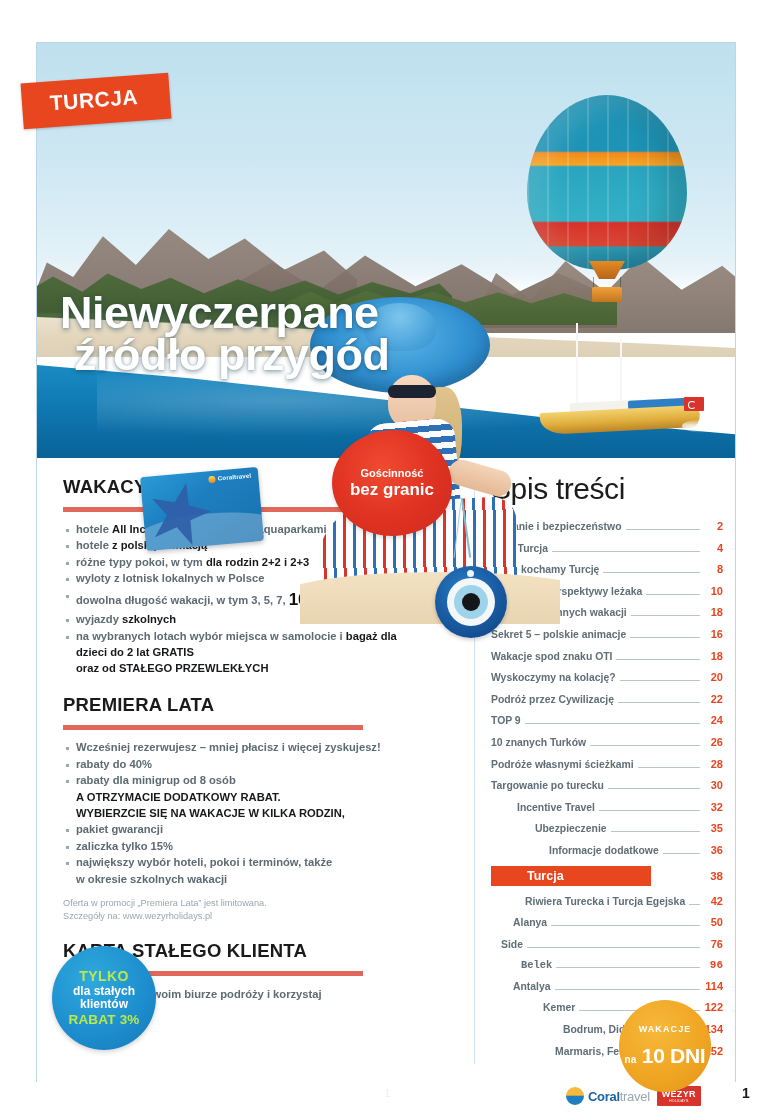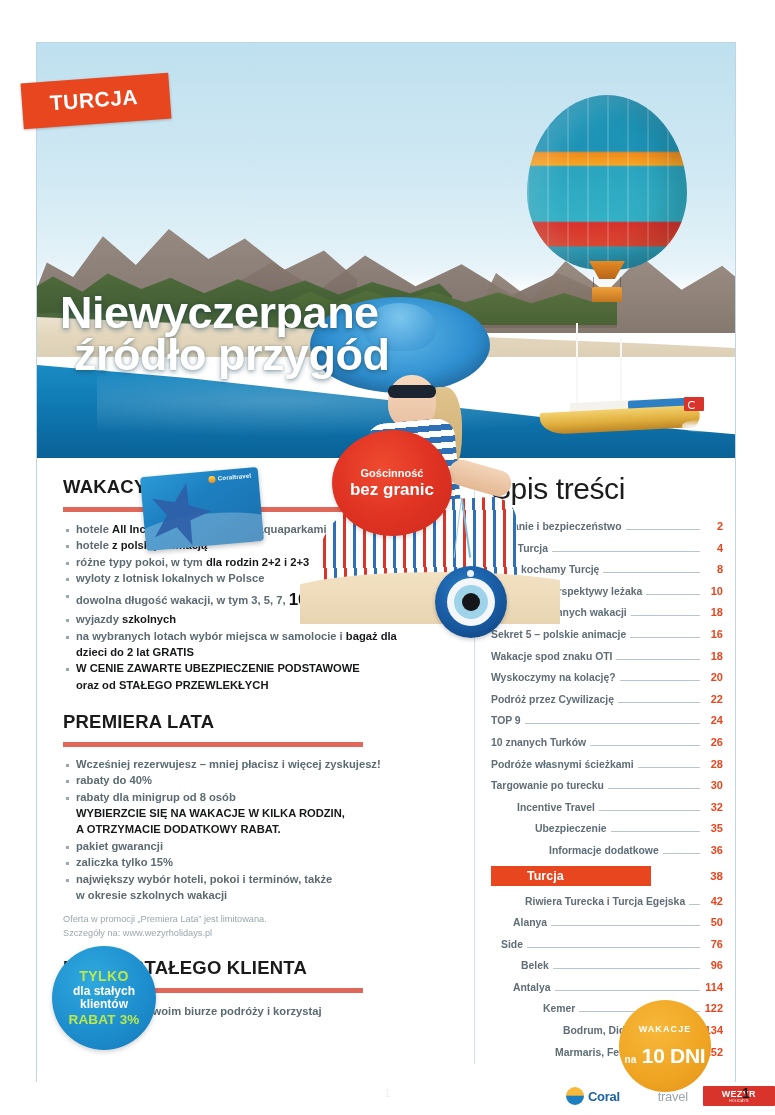--- a/index.html
+++ b/index.html
@@ -434,21 +434,21 @@
   .toc-row .pg {
     flex: 0 0 auto; color: #e8461e; font-weight: bold; font-size: 11px;
     min-width: 20px; text-align: right;
   }
   .toc-row.ind1 { padding-left: 26px; }
   .toc-row.ind2 { padding-left: 44px; }
   .toc-row.ind3 { padding-left: 58px; }
   .toc-row.ind4 { padding-left: 34px; }
   .toc-row.ind5 { padding-left: 22px; }
   .toc-row.ind6 { padding-left: 10px; }
-  .toc-row.ind7 { padding-left: 30px; }
+  .toc-row.ind7 { padding-left: 30px; font-family: Liberation Mono, monospace; }
   .toc-row.ind8 { padding-left: 52px; }
   .toc-row.ind9 { padding-left: 72px; }
   .toc-row.ind10 { padding-left: 64px; }
 
   .toc-row.highlight { margin-bottom: 9px; }
   .toc-row.highlight .bar {
     background: #e8461e; color: #fff; font-size: 12.5px; font-weight: bold;
     padding: 3px 10px 3px 36px; display: inline-block; min-width: 160px;
   }
   .toc-row.highlight .spacer { flex: 1 1 auto; }
@@ -465,26 +465,25 @@
   }
   .logo-coral { display: flex; align-items: center; gap: 4px; }
   .logo-coral .globe {
     width: 18px; height: 18px; border-radius: 50%;
     background: linear-gradient(180deg,#f6b93b 0%, #f6b93b 45%, #1e7fc0 52%, #1e7fc0 100%);
   }
   .logo-coral .ct {
     font-size: 13px; letter-spacing: -.3px;
   }
   .logo-coral .ct b { color: #1b63a5; }
-  .logo-coral .ct i { color: #9aa7ae; font-style: normal; padding-left: 38px; }
+  .logo-coral .ct i { color: #9aa7ae; font-style: normal; }
   .logo-wezyr {
     background: #d8342c; color: #fff; font-size: 9px; font-weight: bold;
-    padding: 3px 19px; letter-spacing: .3px; border-radius: 1px;
+    padding: 3px 5px; letter-spacing: .3px; border-radius: 1px;
     position: relative;
-    margin-left: 8px;
   }
   .logo-wezyr .sub {
     display: block; font-size: 3.6px; font-weight: normal; letter-spacing: .2px;
     text-align: center;
   }
   .footer-pagenum {
     position: absolute; left: 742px; top: 1085px;
     font-size: 14px; font-weight: bold; color: #1a1a1a;
   }
 </style>
@@ -543,34 +542,33 @@
         <div class="rule"></div>
         <ul class="bullets" id="list-s1">
             <li><span>hotele </span><b class="dark">All Inclusive</b><span>, w tym wiele z aquaparkami</span></li>
             <li><span>hotele </span><b class="dark">z polską animacją</b></li>
             <li><span>różne typy pokoi, w tym </span><b class="dark">dla rodzin 2+2 i 2+3</b></li>
             <li><span>wyloty z lotnisk lokalnych w Polsce</span></li>
             <li><span>dowolna długość wakacji, w tym 3, 5, 7, </span><span class="big10">10</span><span>, 14 dni i więcej,</span></li>
             <li><span>wyjazdy </span><b class="dark">szkolnych</b></li>
             <li><span>na wybranych lotach wybór miejsca w samolocie i </span><b class="dark">bagaż dla</b></li>
             <li class="nobullet"><b class="dark">dzieci do 2 lat GRATIS</b></li>
-            <li><b class="dark">W CENIE ZAWARTE UBEZPIECZENIE PODSTAWOWE</b></li>
             <li class="nobullet"><b class="dark">oraz od STAŁEGO PRZEWLEKŁYCH</b></li>
           </ul>
       </div>
 
       <div class="sec2">
         <div class="sec-title">PREMIERA LATA</div>
         <div class="rule"></div>
         <ul class="bullets" id="list-s2">
             <li><span>Wcześniej rezerwujesz – mniej płacisz i więcej zyskujesz!</span></li>
             <li><span>rabaty do 40%</span></li>
             <li><span>rabaty dla minigrup od 8 osób</span></li>
+            <li class="nobullet"><b class="dark">A OTRZYMACIE DODATKOWY RABAT.</b></li>
             <li class="nobullet"><b class="dark">WYBIERZCIE SIĘ NA WAKACJE W KILKA RODZIN,</b></li>
-            <li class="nobullet"><b class="dark">A OTRZYMACIE DODATKOWY RABAT.</b></li>
             <li><span>pakiet gwarancji</span></li>
             <li><span>zaliczka tylko 15%</span></li>
             <li><span>największy wybór hoteli, pokoi i terminów, także</span></li>
             <li class="nobullet"><span>w okresie szkolnych wakacji</span></li>
           </ul>
         <div class="note">
           <div>Oferta w promocji „Premiera Lata” jest limitowana.</div>
           <div>Szczegóły na: www.wezyrholidays.pl</div>
         </div>
       </div>

